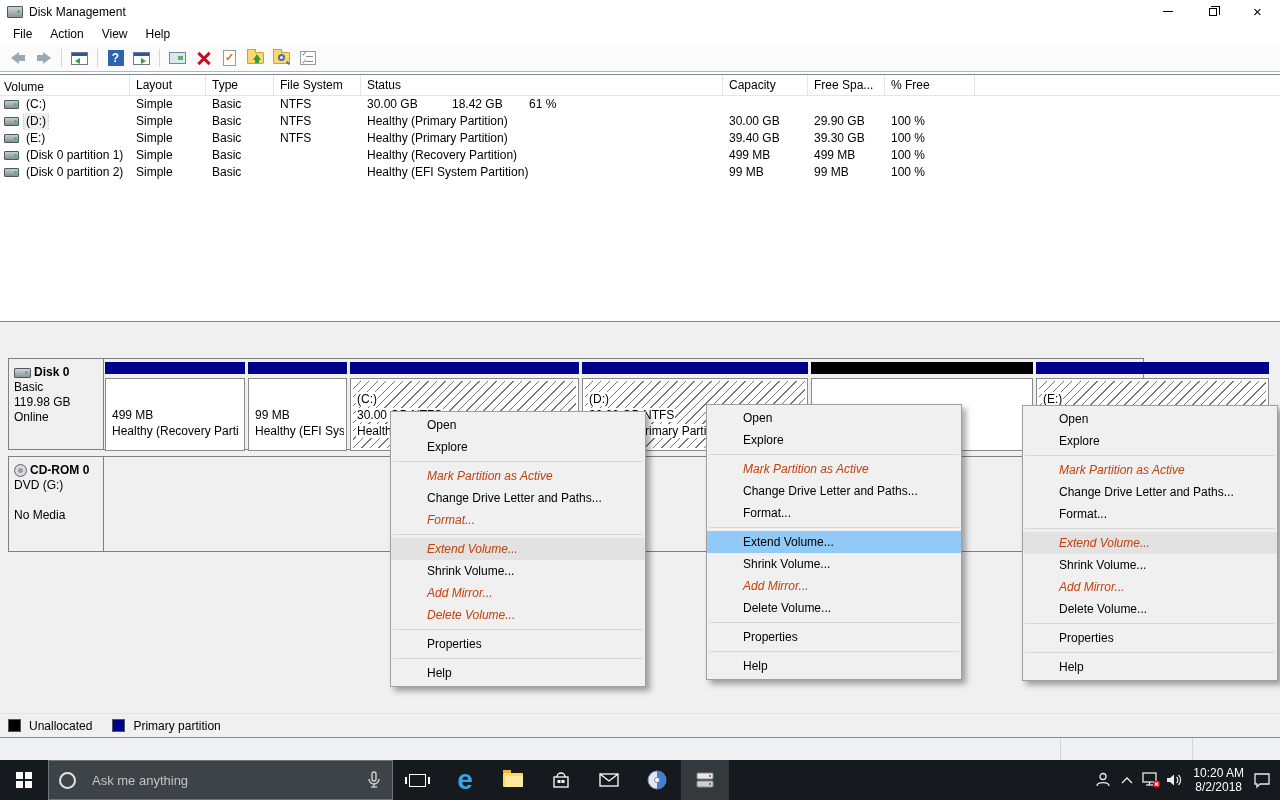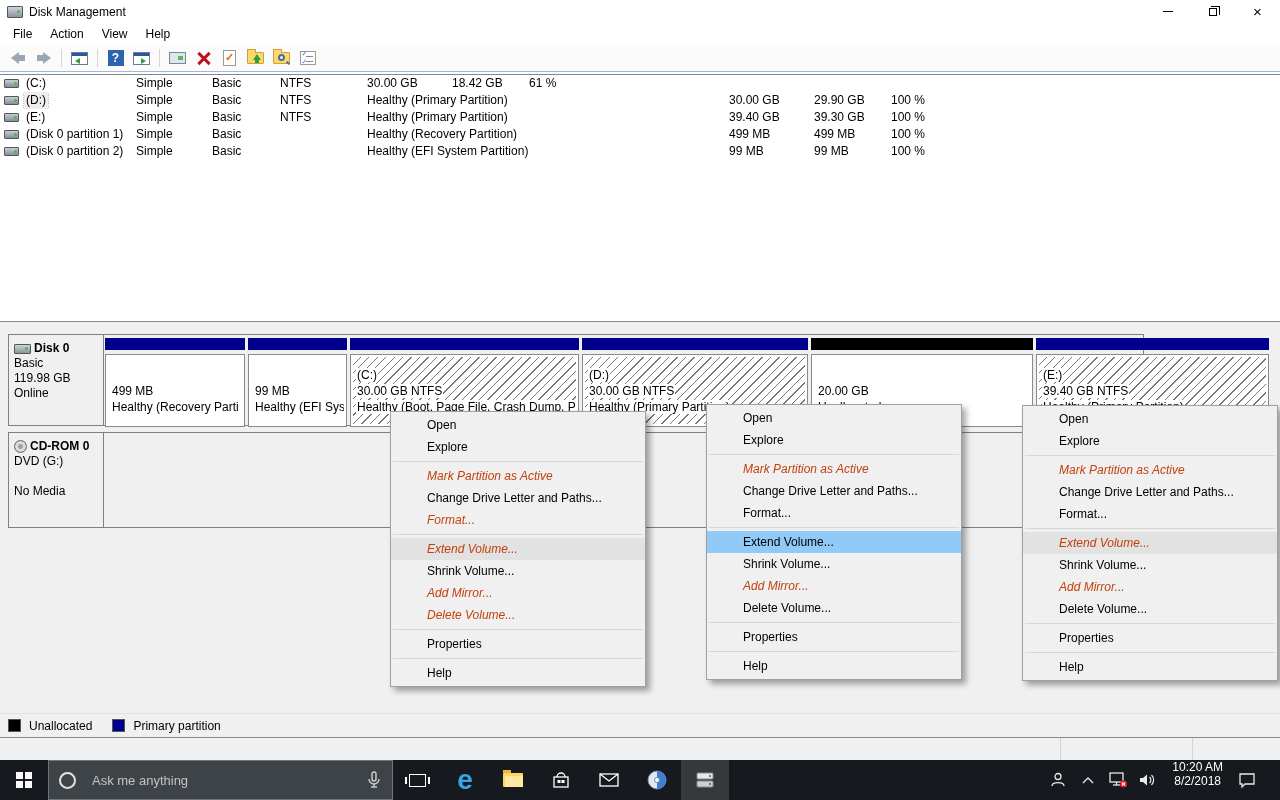--- a/index.html
+++ b/index.html
@@ -82,21 +82,21 @@
   .vol-ico { width:15px; height:9px; min-width:15px; background:linear-gradient(#c7ccd1,#878e95);
     border:1px solid #4e565e; border-radius:1px; position:relative; margin-right:5px; }
   .vol-ico::after { content:""; position:absolute; right:1px; top:2px; width:3px; height:3px;
     background:#39c24b; border-radius:50%; }
   .vlabel { padding:0 2px; }
   .vlabel.focused { background:#ededed; outline:1px dotted #bbb; }
 
   
   .splitter { position:absolute; left:0; top:322px; width:1280px; height:8px; background:#f0f0f0; }
   .bottompane { position:absolute; left:0; top:330px; width:1280px; height:407px; background:#f0f0f0; }
-  .diskrow { position:absolute; left:8px; width:1136px; border:1px solid #808080; background:#f0f0f0; }
+  .diskrow { position:absolute; left:8px; width:1136px; border:1px solid #808080; background:#f0f0f0;margin-top:24px; }
   .drow1 { top:4px; height:92px; }
   .drow2 { top:102px; height:96px; }
   .dleft { position:absolute; left:0; top:0; bottom:0; width:95px; border-right:1px solid #808080;
     padding:6px 4px 0 5px; line-height:15px; }
   .dname { font-weight:bold; display:flex; align-items:center; gap:3px; }
   .hdd-ico { width:17px; height:10px; min-width:17px; background:linear-gradient(#cfd4d9,#8d949b);
     border:1px solid #4e565e; border-radius:1px; position:relative; }
   .hdd-ico::after { content:""; position:absolute; right:2px; top:2px; width:3px; height:3px;
     background:#39c24b; border-radius:50%; }
   .cd-ico { width:13px; height:13px; min-width:13px; border-radius:50%;
@@ -150,21 +150,21 @@
   .searchtext { color:#c3c3c3; font-size:13px; flex:1; }
   .tb-ic { width:48px; display:flex; align-items:center; justify-content:center; }
   .tb-ic.active { background:rgba(255,255,255,.14); }
   .taskview { width:17px; height:13px; border:1px solid #fff; position:relative; }
   .taskview::before { content:""; position:absolute; left:-5px; top:2px; width:2px; height:7px; background:#fff; }
   .taskview::after { content:""; position:absolute; right:-5px; top:2px; width:2px; height:7px; background:#fff; }
   .edge-e { font-size:28px; font-weight:bold; color:#35a7e8; line-height:28px; }
   .tfolder { width:20px; height:14px; background:#ffd75e; border-radius:1px; position:relative; }
   .tfolder::before { content:""; position:absolute; left:0; top:-3px; width:8px; height:3px; background:#e8b93c; }
   .tfolder::after { content:""; position:absolute; left:2px; top:3px; right:0; bottom:0; background:#ffe9a0; }
-  .tray { margin-left:auto; display:flex; gap:6px; padding-right:21px; }
+  .tray { margin-left:auto; display:flex; align-items:center; gap:0; padding-right:6px; }
   .trayic { display:flex; align-items:center; justify-content:center; width:24px; height:40px; }
   .clock { text-align:center; line-height:14px; font-size:12px; padding:0 6px; }
 </style>
 </head>
 <body>
 
 <div id="screen">
   <div class="window">
 
     <div class="titlebar">
@@ -237,20 +237,31 @@
           <span class="folder">
             <span class="mag"></span>
           </span>
         </div>
       <div class="tbtn">
           <span class="listico"></span>
         </div>
     </div>
 
     <div class="listpane">
+      <div class="lv-header">
+        <div class="hcell c0">Volume</div>
+        <div class="hcell c1">Layout</div>
+        <div class="hcell c2">Type</div>
+        <div class="hcell c3">File System</div>
+        <div class="hcell c4">Status</div>
+        <div class="hcell c5">Capacity</div>
+        <div class="hcell c6">Free Spa...</div>
+        <div class="hcell c7">% Free</div>
+        <div class="hcell cf"></div>
+      </div>
 
       <div class="lrow">
         <div class="cell c0">
             <span class="vol-ico"></span>
             <span class="vlabel">(C:)</span>
           </div>
         <div class="cell c1">Simple</div>
         <div class="cell c2">Basic</div>
         <div class="cell c3">NTFS</div>
         <div class="cell c5">30.00 GB</div>

